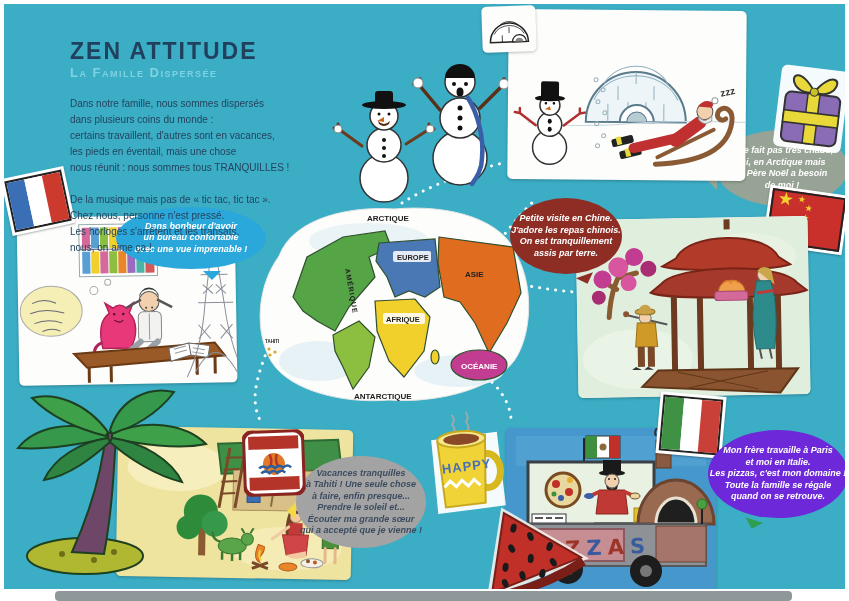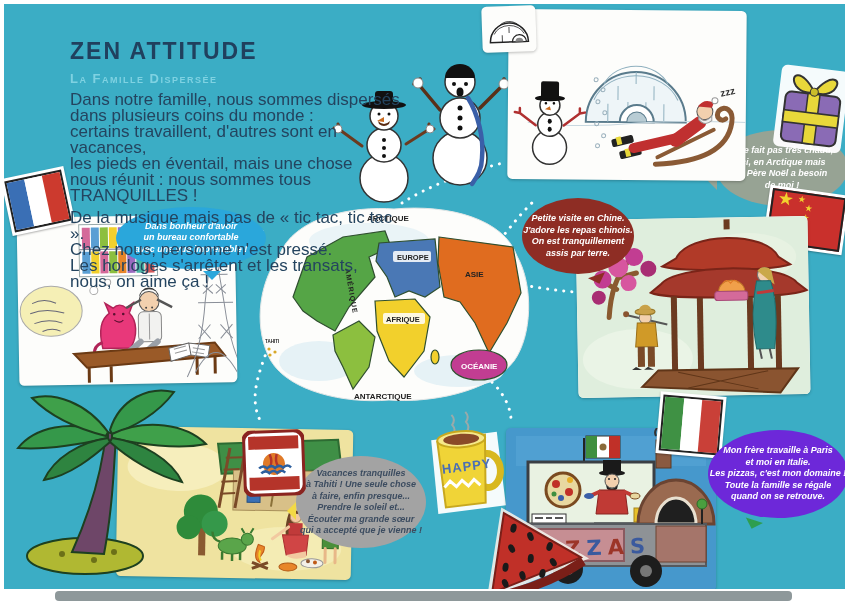--- a/index.html
+++ b/index.html
@@ -5,22 +5,22 @@
   html,body{margin:0;padding:0;}
   body{width:849px;height:601px;background:#ffffff;position:relative;overflow:hidden;
        font-family:"Liberation Sans",sans-serif;}
   .page{position:absolute;left:4px;top:4px;right:4px;bottom:12px;background:#3badc5;overflow:hidden;}
   .abs{position:absolute;}
 
   
   .header{left:66px;top:34px;width:330px;color:#24445f;z-index:5;}
   .title{font-size:23px;font-weight:bold;letter-spacing:2px;color:#20405e;}
   .subtitle{font-size:13px;font-weight:bold;font-variant:small-caps;letter-spacing:1.5px;
-            color:#7fd2e2;margin-top:6px;}
-  .para{font-size:17px;line-height:16px;margin-top:6px;white-space:pre-line;color:#24445f;}
+            color:#7fd2e2;}
+  .para{font-size:10px;line-height:16px;margin-top:16px;white-space:pre-line;color:#24445f;}
 
   
   .paper{background:#fdfdfb;border-radius:5px;box-shadow:0 1px 3px rgba(0,0,0,.25);z-index:3;}
 
   
   .bubble{border-radius:50%;display:flex;align-items:center;justify-content:center;
           text-align:center;font-style:italic;font-weight:bold;font-size:9px;line-height:11.5px;
           color:#fff;z-index:4;}
   .bubble span{white-space:pre-line;}
   .bubble:after{content:"";position:absolute;width:0;height:0;border:9px solid transparent;}
@@ -330,21 +330,21 @@
         <ellipse cx="68" cy="93" rx="10" ry="3" fill="#c9a24a" stroke="#9a7a2a"></ellipse>
         <path d="M62,91 a6,5 0 0 1 12,0 Z" fill="#c9a24a"></path>
         <path d="M60,104 L78,104 L80,128 L58,128 Z" fill="#d09a28" stroke="#9a6f18"></path>
         <rect x="60" y="128" width="7" height="20" fill="#7a4a28"></rect>
           <rect x="70" y="128" width="7" height="20" fill="#7a4a28"></rect>
         <path d="M58,148 l-4,3 l10,0 Z M70,148 l-4,3 l10,0 Z" fill="#333"></path>
       </g>
     </svg>
   </div>
 
-  <div class="abs bubble b-china" style="left:518px;top:194px;width:112px;height:76px;">
+  <div class="abs bubble b-china" style="left:506px;top:194px;width:112px;height:76px;">
     <span>Petite visite en Chine.
 J'adore les repas chinois.
 On est tranquillement
 assis par terre.</span>
   </div>
 
   <div class="abs" style="left:245px;top:197px;z-index:3;text-align:center;">
     <svg width="290" height="206" viewBox="0 0 290 206">
       <path d="M30,55 C45,15 105,5 145,8 C200,3 255,18 268,55 C285,85 283,135 265,160 C240,192 180,202 140,199 C95,203 40,190 22,160 C5,130 8,85 30,55 Z" fill="#fdfdfb" stroke="#e2e6e6"></path>
       <ellipse cx="70" cy="160" rx="40" ry="20" fill="#e6f2f6"></ellipse>

